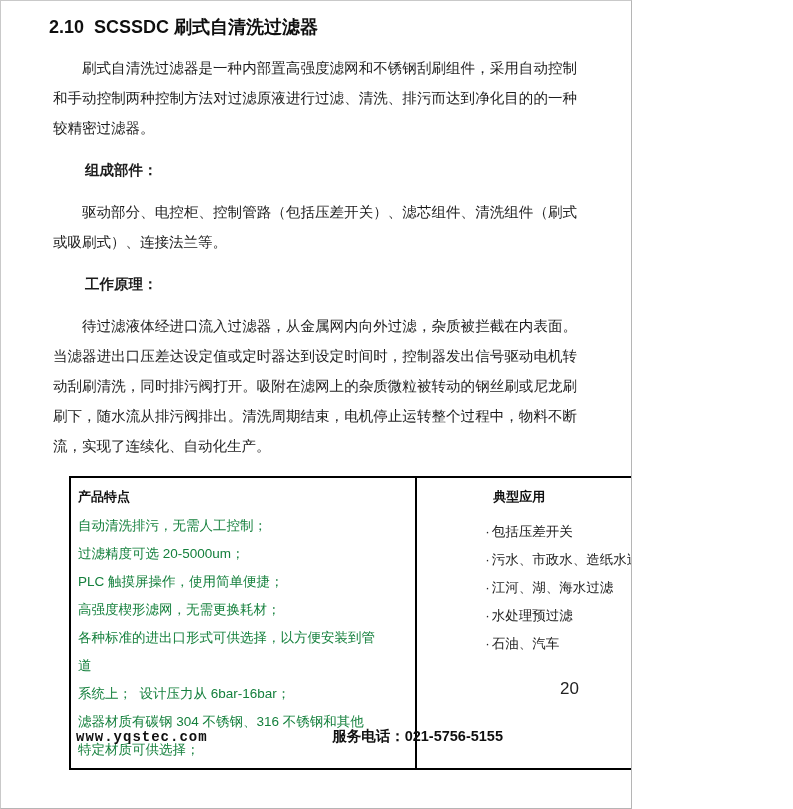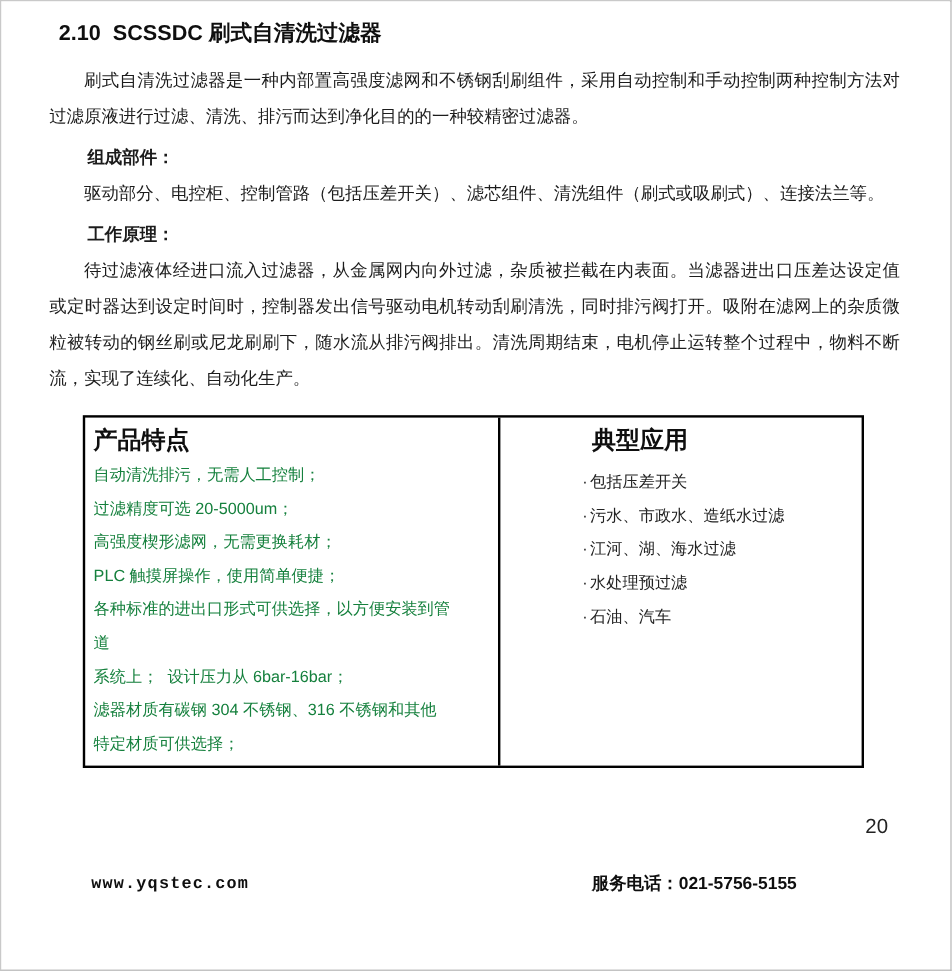--- a/index.html
+++ b/index.html
@@ -4,21 +4,21 @@
 <style>
   html, body { margin: 0; padding: 0; }
   body {
     width: 793px; height: 809px;
     background: #ffffff;
     font-family: "Liberation Sans", "DejaVu Sans", sans-serif;
     color: #111111;
   }
   .page {
     position: relative;
-    width: 793px; height: 809px;
+    width: 632px; height: 809px;
     box-sizing: border-box;
     border: 1px solid #c9c9c9;
     border-right-color: #b5b5b5;
     border-bottom-color: #b5b5b5;
     background: #ffffff;
     overflow: hidden;
   }
   .doc-title {
     margin: 14px 0 0 48px;
     font-size: 18px;
@@ -26,21 +26,21 @@
     white-space: pre;
     color: #0f0f0f;
   }
   .content {
     padding: 0 42px 0 40px;
     font-size: 14.5px;
     line-height: 30px;
     text-align: justify;
     color: #1c1c1c;
   }
-  .content p { margin: 0; }
+  .content p { margin: 12px; }
   .intro { margin-top: 14px !important; text-indent: 2em; }
   .subheading {
     font-weight: bold;
     text-indent: 2.2em;
     margin-top: 4px !important;
   }
   .body-para { text-indent: 2em; }
   .spec-table {
     display: flex;
     box-sizing: border-box;
@@ -54,21 +54,21 @@
     width: 51%;
     padding: 8px 6px 4px 7px;
   }
   .cell-apps {
     width: 49%;
     border-left: 2px solid #000000;
     padding: 8px 6px 4px 68px;
     margin-left: 33px;
   }
   .cell-header {
-    font-size: 20px;
+    font-size: 13px;
     font-weight: bold;
     line-height: 22px;
     color: #0f0f0f;
   }
   .cell-features .cell-header { margin-bottom: 4px; }
   .cell-apps .cell-header { margin-bottom: 10px; margin-left: 8px; }
   .feature-item {
     font-size: 13.5px;
     line-height: 28px;
     white-space: pre-wrap;
@@ -119,22 +119,22 @@
 
     <p class="subheading">工作原理：</p>
     <p class="body-para">待过滤液体经进口流入过滤器，从金属网内向外过滤，杂质被拦截在内表面。当滤器进出口压差达设定值或定时器达到设定时间时，控制器发出信号驱动电机转动刮刷清洗，同时排污阀打开。吸附在滤网上的杂质微粒被转动的钢丝刷或尼龙刷刷下，随水流从排污阀排出。清洗周期结束，电机停止运转整个过程中，物料不断流，实现了连续化、自动化生产。</p>
   </div>
 
   <div class="spec-table">
     <div class="cell cell-features">
       <div class="cell-header">产品特点</div>
       <div class="feature-item">自动清洗排污，无需人工控制；</div>
       <div class="feature-item">过滤精度可选 20-5000um；</div>
+      <div class="feature-item">PLC 触摸屏操作，使用简单便捷；</div>
       <div class="feature-item">高强度楔形滤网，无需更换耗材；</div>
-      <div class="feature-item">PLC 触摸屏操作，使用简单便捷；</div>
       <div class="feature-item">各种标准的进出口形式可供选择，以方便安装到管道
 系统上；  设计压力从 6bar-16bar；</div>
       <div class="feature-item">滤器材质有碳钢 304 不锈钢、316 不锈钢和其他特定材质可供选择；</div>
     </div>
     <div class="cell cell-apps">
       <div class="cell-header">典型应用</div>
       <div class="app-item"><span class="bullet">·</span><span>包括压差开关</span></div>
       <div class="app-item"><span class="bullet">·</span><span>污水、市政水、造纸水过滤</span></div>
       <div class="app-item"><span class="bullet">·</span><span>江河、湖、海水过滤</span></div>
       <div class="app-item"><span class="bullet">·</span><span>水处理预过滤</span></div>

